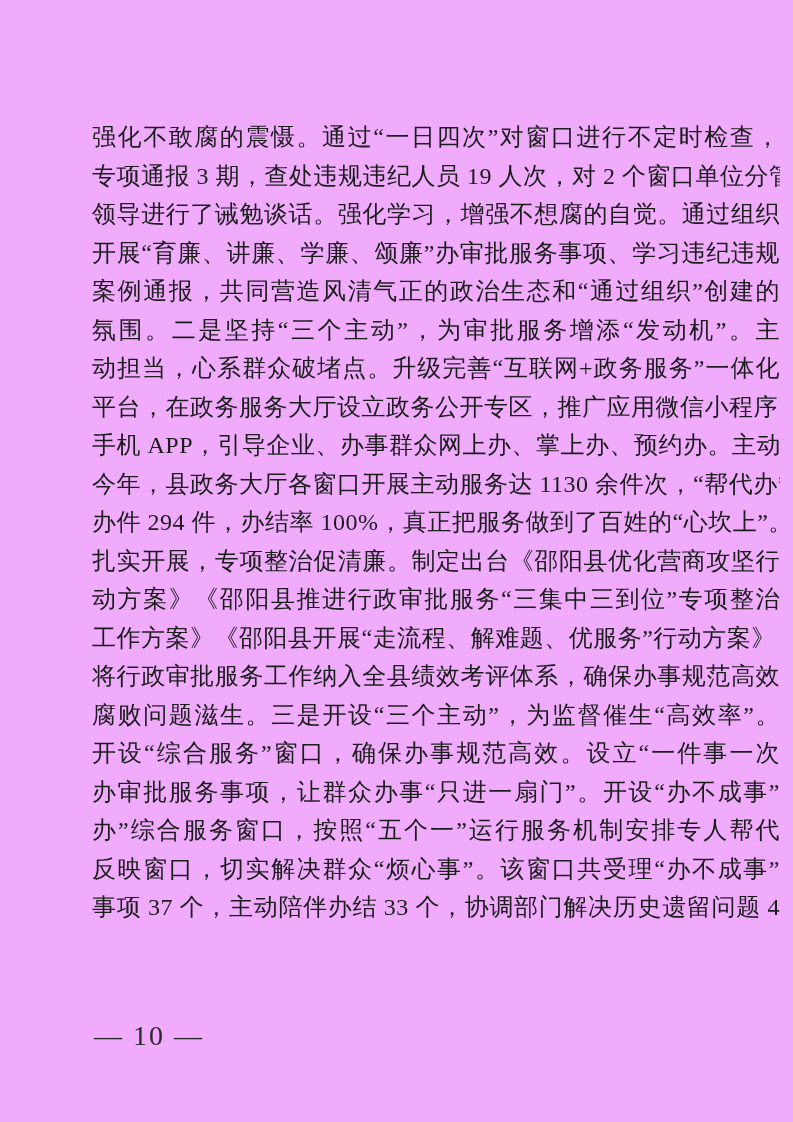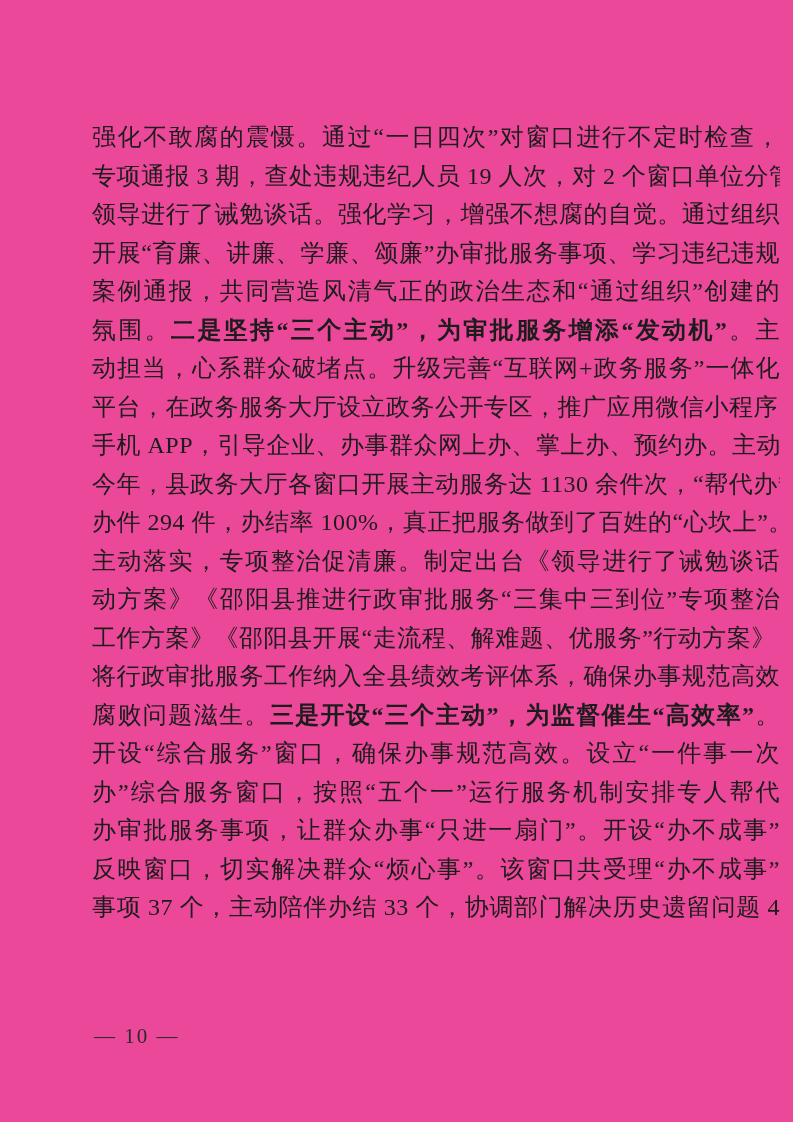--- a/index.html
+++ b/index.html
@@ -4,21 +4,21 @@
 <style>
   html, body {
     margin: 0;
     padding: 0;
     background: #ffffff;
   }
   .page {
     position: relative;
     width: 793px;
     height: 1122px;
-    background: #ec4899;
+    background: #f0abfc;
     overflow: hidden;
     font-family: "Liberation Serif", "DejaVu Serif", serif;
     color: #1c1c1c;
   }
   .text-block {
     position: absolute;
     left: 92px;
     top: 118px;
     width: 688px;
     font-size: 24px;
@@ -26,27 +26,27 @@
   .line {
     height: 38.5px;
     line-height: 38.5px;
     white-space: nowrap;
     overflow: hidden;
     text-align: justify;
     text-align-last: justify;
     letter-spacing: 0.5px;
   }
   .line span.bold {
-    font-weight: 700;
+    font-weight: 400;
   }
   .footer {
     position: absolute;
     left: 94px;
     top: 1020px;
-    font-size: 21px;
+    font-size: 28px;
     line-height: 32px;
     color: #2a2a2a;
     letter-spacing: 2px;
     white-space: pre;
   }
 </style>
 </head>
 <body>
 
 <div class="page">
@@ -55,25 +55,25 @@
       <div class="line"><span>专项通报 3 期，查处违规违纪人员 19 人次，对 2 个窗口单位分管</span></div>
       <div class="line"><span>领导进行了诫勉谈话。强化学习，增强不想腐的自觉。通过组织</span></div>
       <div class="line"><span>开展“育廉、讲廉、学廉、颂廉”办审批服务事项、学习违纪违规</span></div>
       <div class="line"><span>案例通报，共同营造风清气正的政治生态和“通过组织”创建的</span></div>
       <div class="line"><span>氛围。</span><span class="bold">二是坚持“三个主动”，为审批服务增添“发动机”</span><span>。主</span></div>
       <div class="line"><span>动担当，心系群众破堵点。升级完善“互联网+政务服务”一体化</span></div>
       <div class="line"><span>平台，在政务服务大厅设立政务公开专区，推广应用微信小程序、</span></div>
       <div class="line"><span>手机 APP，引导企业、办事群众网上办、掌上办、预约办。主动服</span></div>
       <div class="line"><span>今年，县政务大厅各窗口开展主动服务达 1130 余件次，“帮代办”</span></div>
       <div class="line"><span>办件 294 件，办结率 100%，真正把服务做到了百姓的“心坎上”。</span></div>
-      <div class="line"><span>主动落实，专项整治促清廉。制定出台《领导进行了诫勉谈话</span></div>
+      <div class="line"><span>扎实开展，专项整治促清廉。制定出台《邵阳县优化营商攻坚行</span></div>
       <div class="line"><span>动方案》《邵阳县推进行政审批服务“三集中三到位”专项整治</span></div>
       <div class="line"><span>工作方案》《邵阳县开展“走流程、解难题、优服务”行动方案》，</span></div>
       <div class="line"><span>将行政审批服务工作纳入全县绩效考评体系，确保办事规范高效</span></div>
       <div class="line"><span>腐败问题滋生。</span><span class="bold">三是开设“三个主动”，为监督催生“高效率”</span><span>。</span></div>
       <div class="line"><span>开设“综合服务”窗口，确保办事规范高效。设立“一件事一次</span></div>
+      <div class="line"><span>办审批服务事项，让群众办事“只进一扇门”。开设“办不成事”</span></div>
       <div class="line"><span>办”综合服务窗口，按照“五个一”运行服务机制安排专人帮代</span></div>
-      <div class="line"><span>办审批服务事项，让群众办事“只进一扇门”。开设“办不成事”</span></div>
       <div class="line"><span>反映窗口，切实解决群众“烦心事”。该窗口共受理“办不成事”</span></div>
       <div class="line"><span>事项 37 个，主动陪伴办结 33 个，协调部门解决历史遗留问题 4</span></div>
     </div>
   <div class="footer">— 10 —</div>
 </div>
 
 </body></html>

